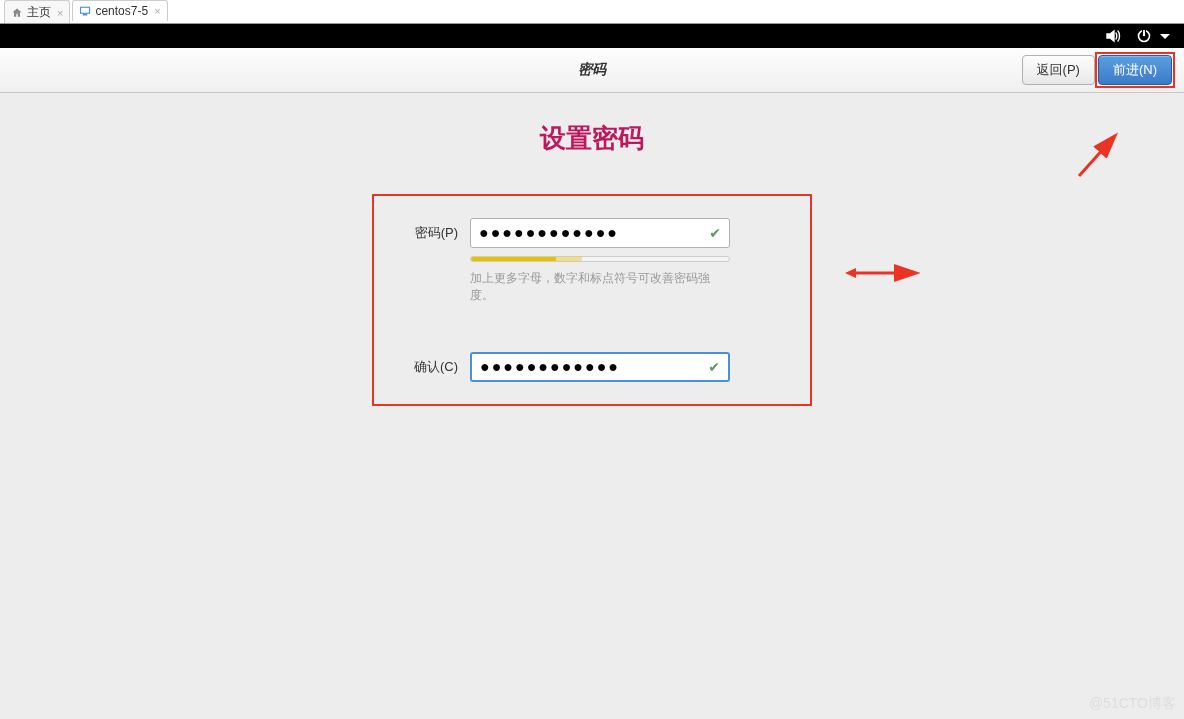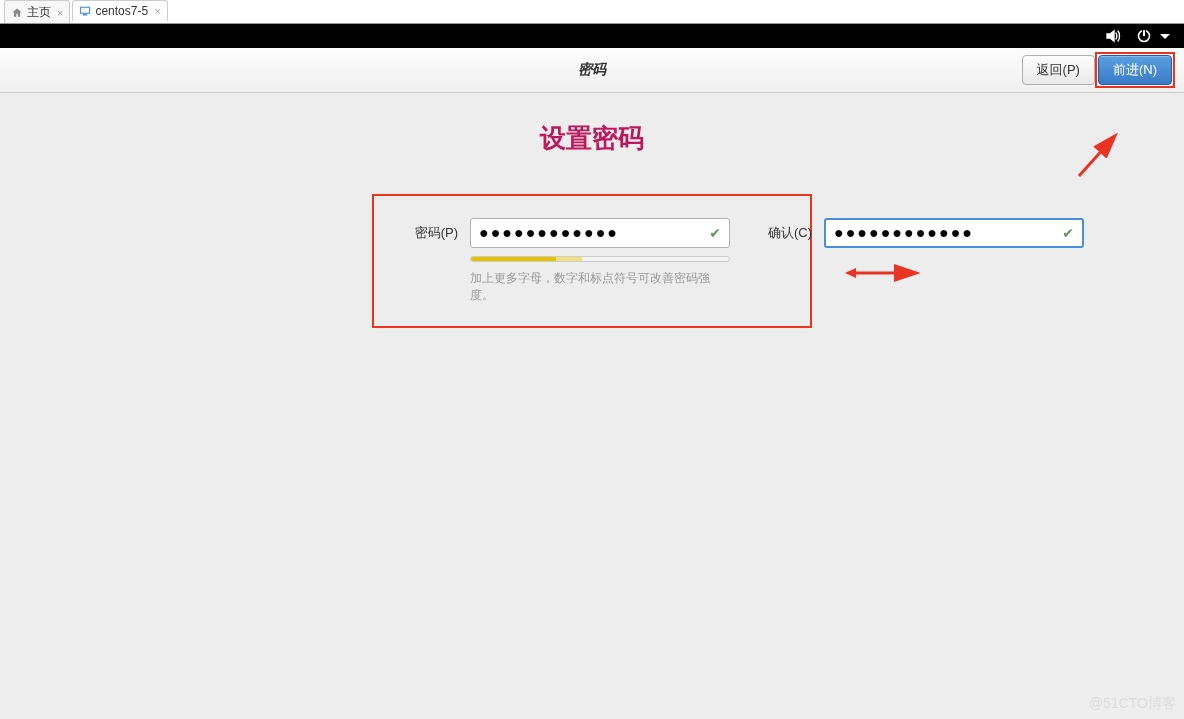--- a/index.html
+++ b/index.html
@@ -113,21 +113,21 @@
       margin-top: 16px;
       font-size: 13px;
       color: #333;
     }
     .formbox {
       margin: 38px auto 0;
       border: 2px solid #e93323;
       width: 440px;
       padding: 22px 22px 22px 22px;
       display: flex;
-      flex-direction: row;
+      flex-direction: column;
       gap: 10px;
     }
     .row {
       display: flex;
       align-items: flex-start;
       gap: 12px;
     }
     .label {
       width: 62px;
       text-align: right;

